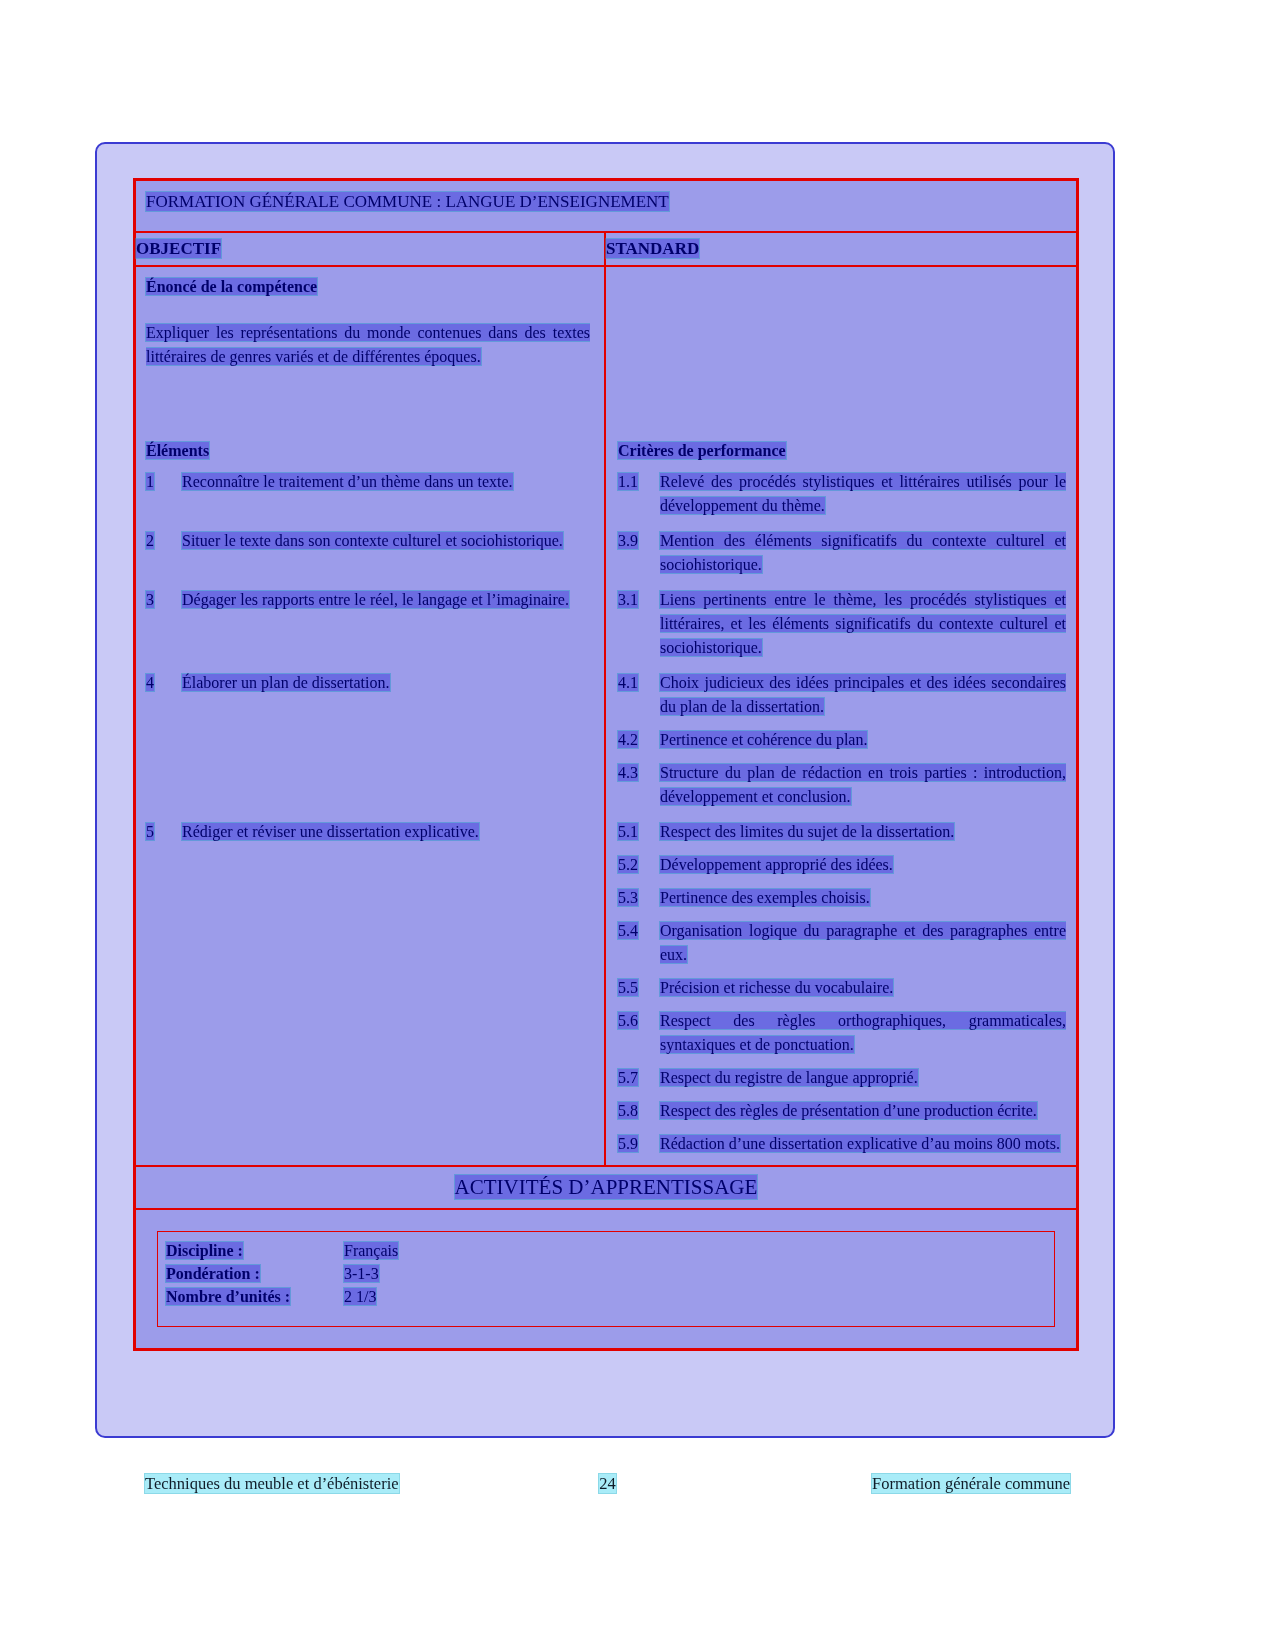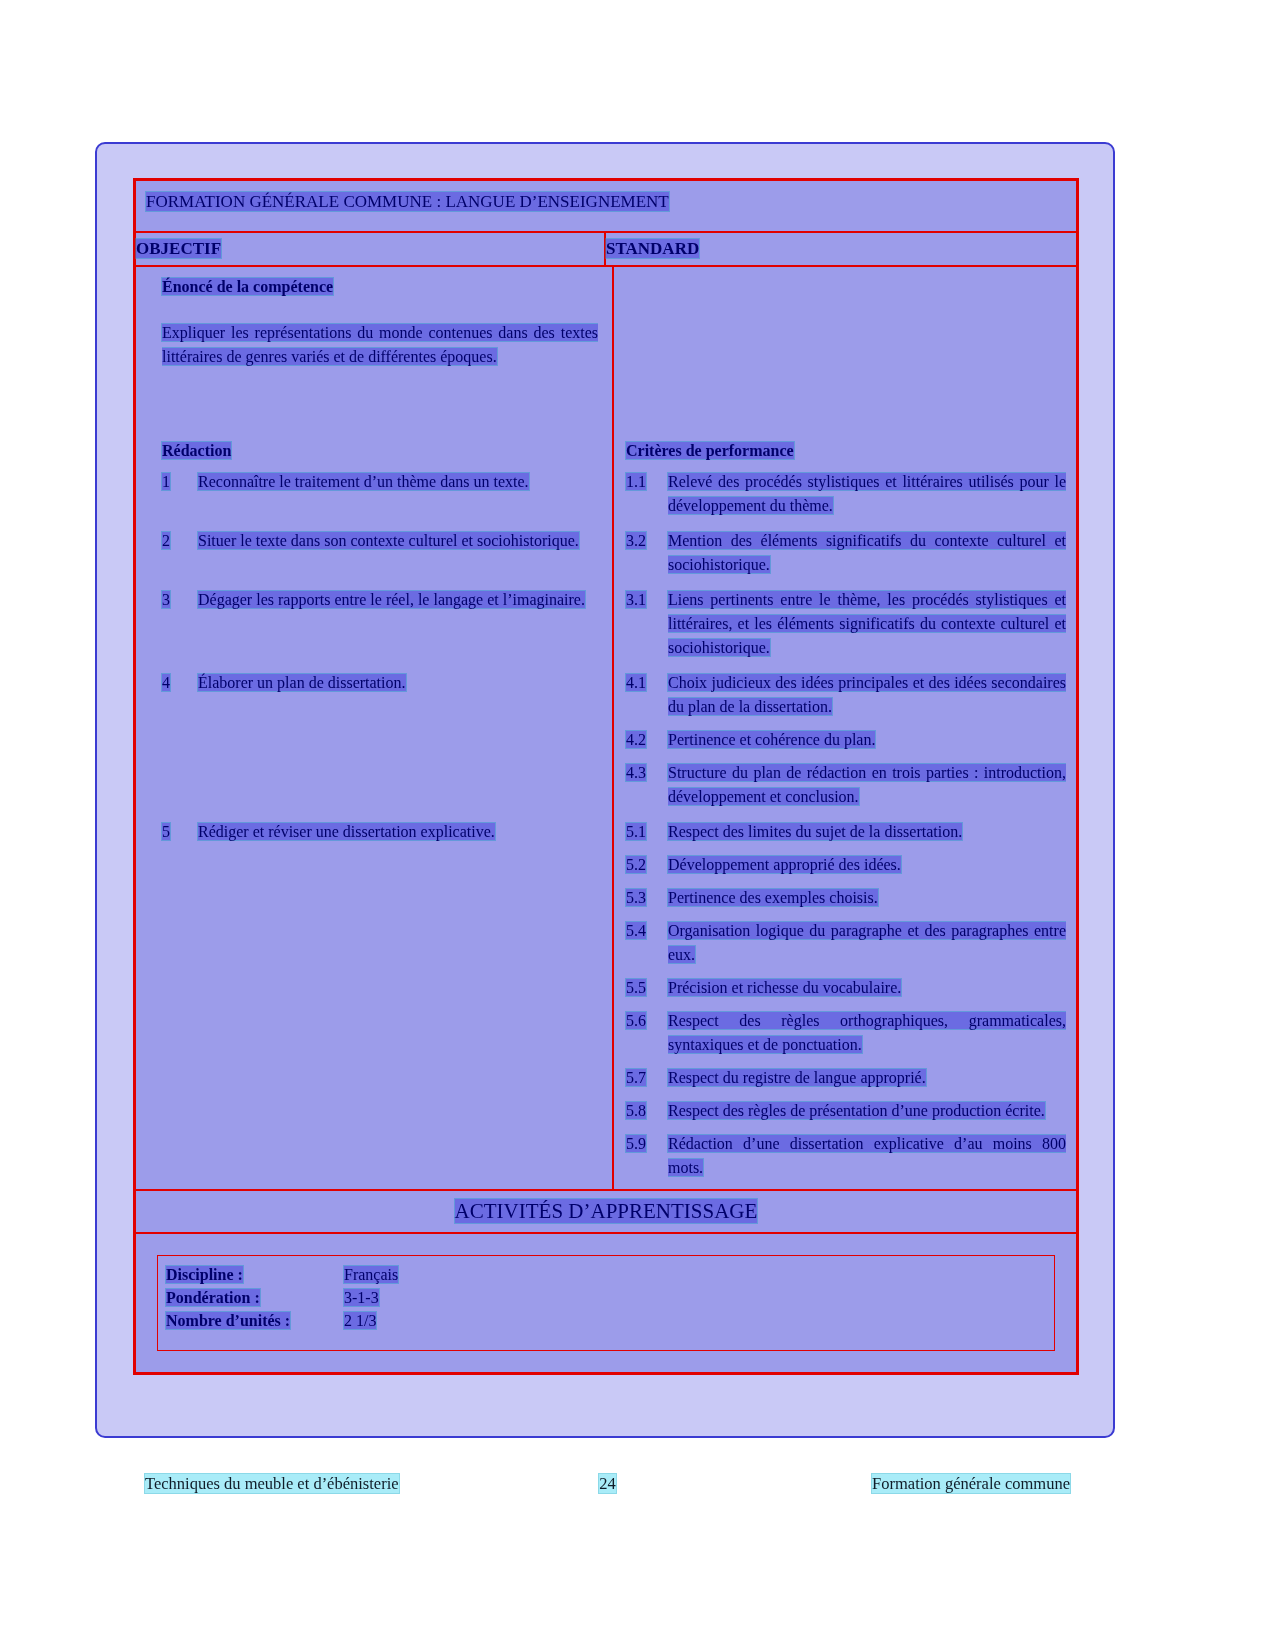--- a/index.html
+++ b/index.html
@@ -29,21 +29,21 @@
 
   
   .col-headers {
     display:flex; border-top:2px solid #e10000; border-bottom:2px solid #e10000;
     font-weight:bold; font-size:17px; text-align:left;
   }
   .col-headers > div { width:50%; padding:4px 0; }
   .col-headers > div:first-child { border-right:2px solid #e10000; }
 
   
-  .body-row { display:flex;margin-left:16px; }
+  .body-row { display:flex; }
   .cell-l { width:50%; border-right:2px solid #e10000; padding:2px 14px 0 10px; }
   .cell-r { width:50%; padding:2px 10px 0 12px; }
 
   .enonce-row .cell-l { min-height:168px; }
   .enonce-heading { margin-top:6px; }
   .enonce-text { margin-top:22px; text-align:justify; }
 
   .section-heads { min-height:33px; }
   .section-heads .cell-l, .section-heads .cell-r { padding-top:4px; }
 
@@ -106,21 +106,21 @@
         </div>
         <div class="enonce-text">
           <span class="hl">Expliquer les représentations du monde contenues dans des textes littéraires de genres variés et de différentes époques.</span>
         </div>
       </div>
       <div class="cell-r"></div>
     </div>
 
     <div class="body-row section-heads">
       <div class="cell-l">
-        <span class="hl bold">Rédaction</span>
+        <span class="hl bold">Éléments</span>
       </div>
       <div class="cell-r">
         <span class="hl bold">Critères de performance</span>
       </div>
     </div>
 
     <div class="body-row">
       <div class="cell-l">
         <div class="item">
           <span class="num"><span class="hl">1</span></span>
@@ -137,21 +137,21 @@
 
     <div class="body-row">
       <div class="cell-l">
         <div class="item">
           <span class="num"><span class="hl">2</span></span>
           <span class="txt"><span class="hl">Situer le texte dans son contexte culturel et sociohistorique.</span></span>
         </div>
       </div>
       <div class="cell-r">
         <div class="item crit">
-          <span class="num"><span class="hl">3.2</span></span>
+          <span class="num"><span class="hl">3.9</span></span>
           <span class="txt"><span class="hl">Mention des éléments significatifs du contexte culturel et sociohistorique.</span></span>
         </div>
       </div>
     </div>
 
     <div class="body-row">
       <div class="cell-l">
         <div class="item">
           <span class="num"><span class="hl">3</span></span>
           <span class="txt"><span class="hl">Dégager les rapports entre le réel, le langage et l’imaginaire.</span></span>

